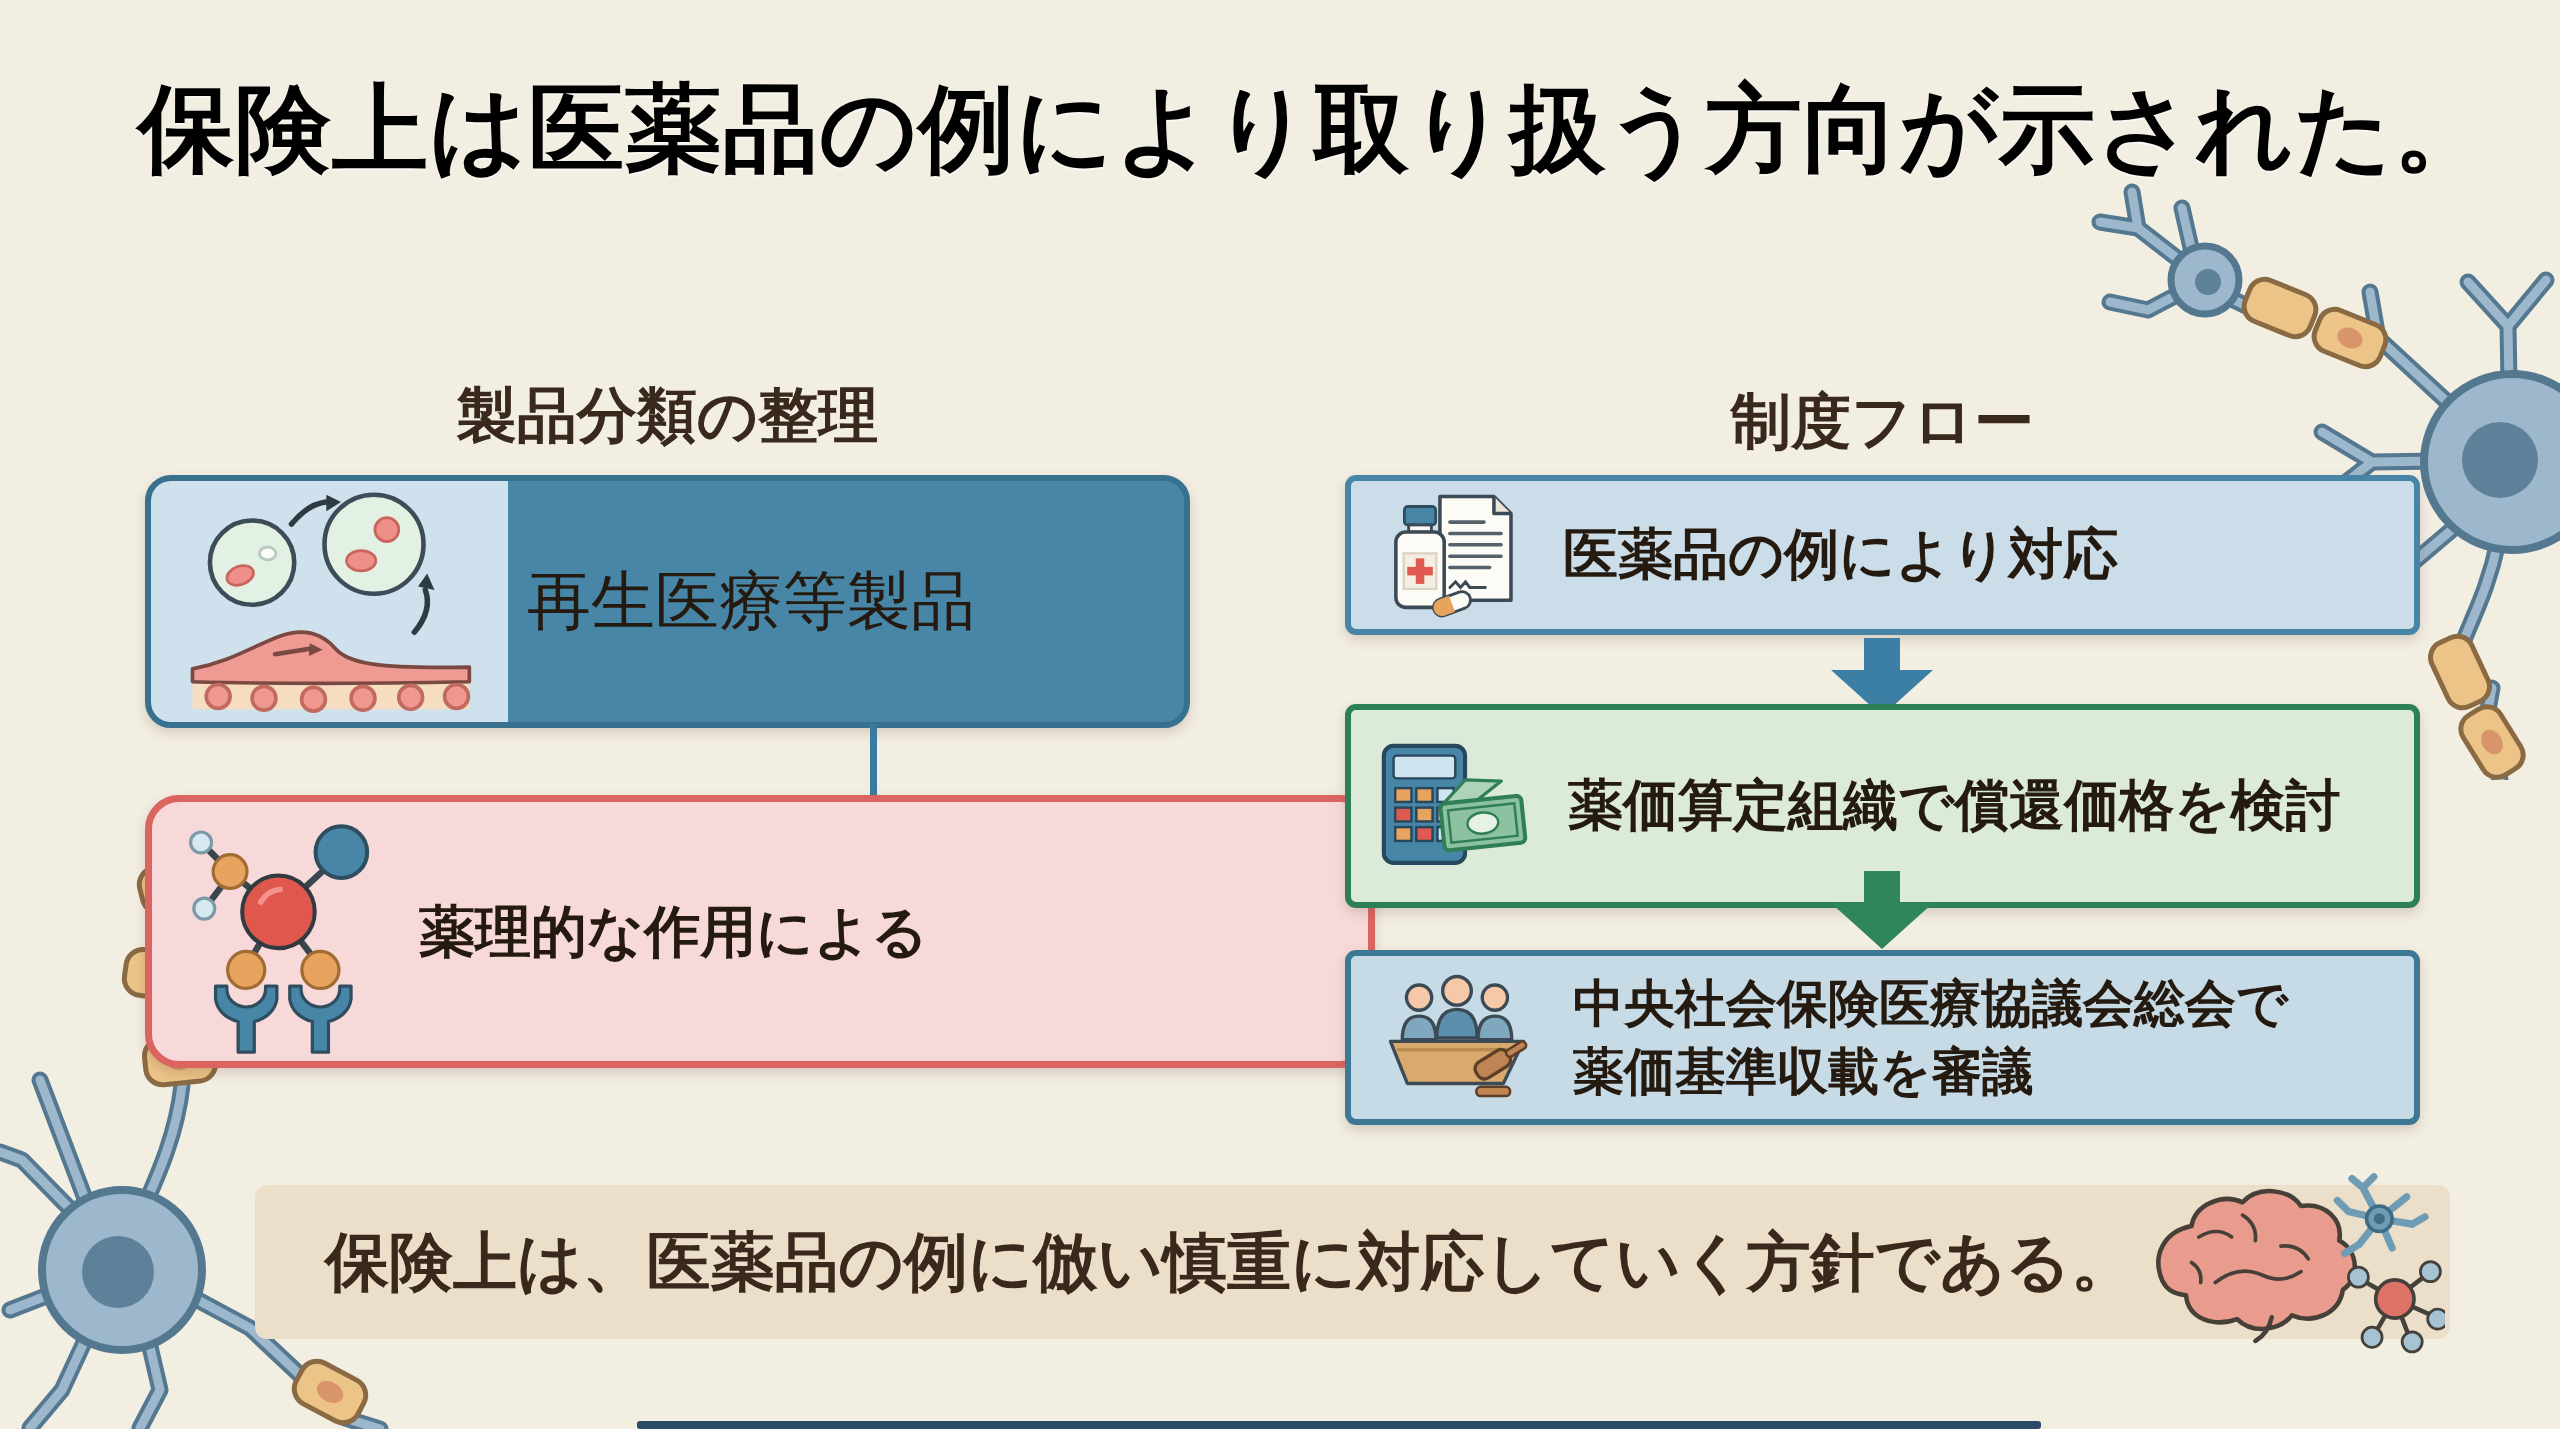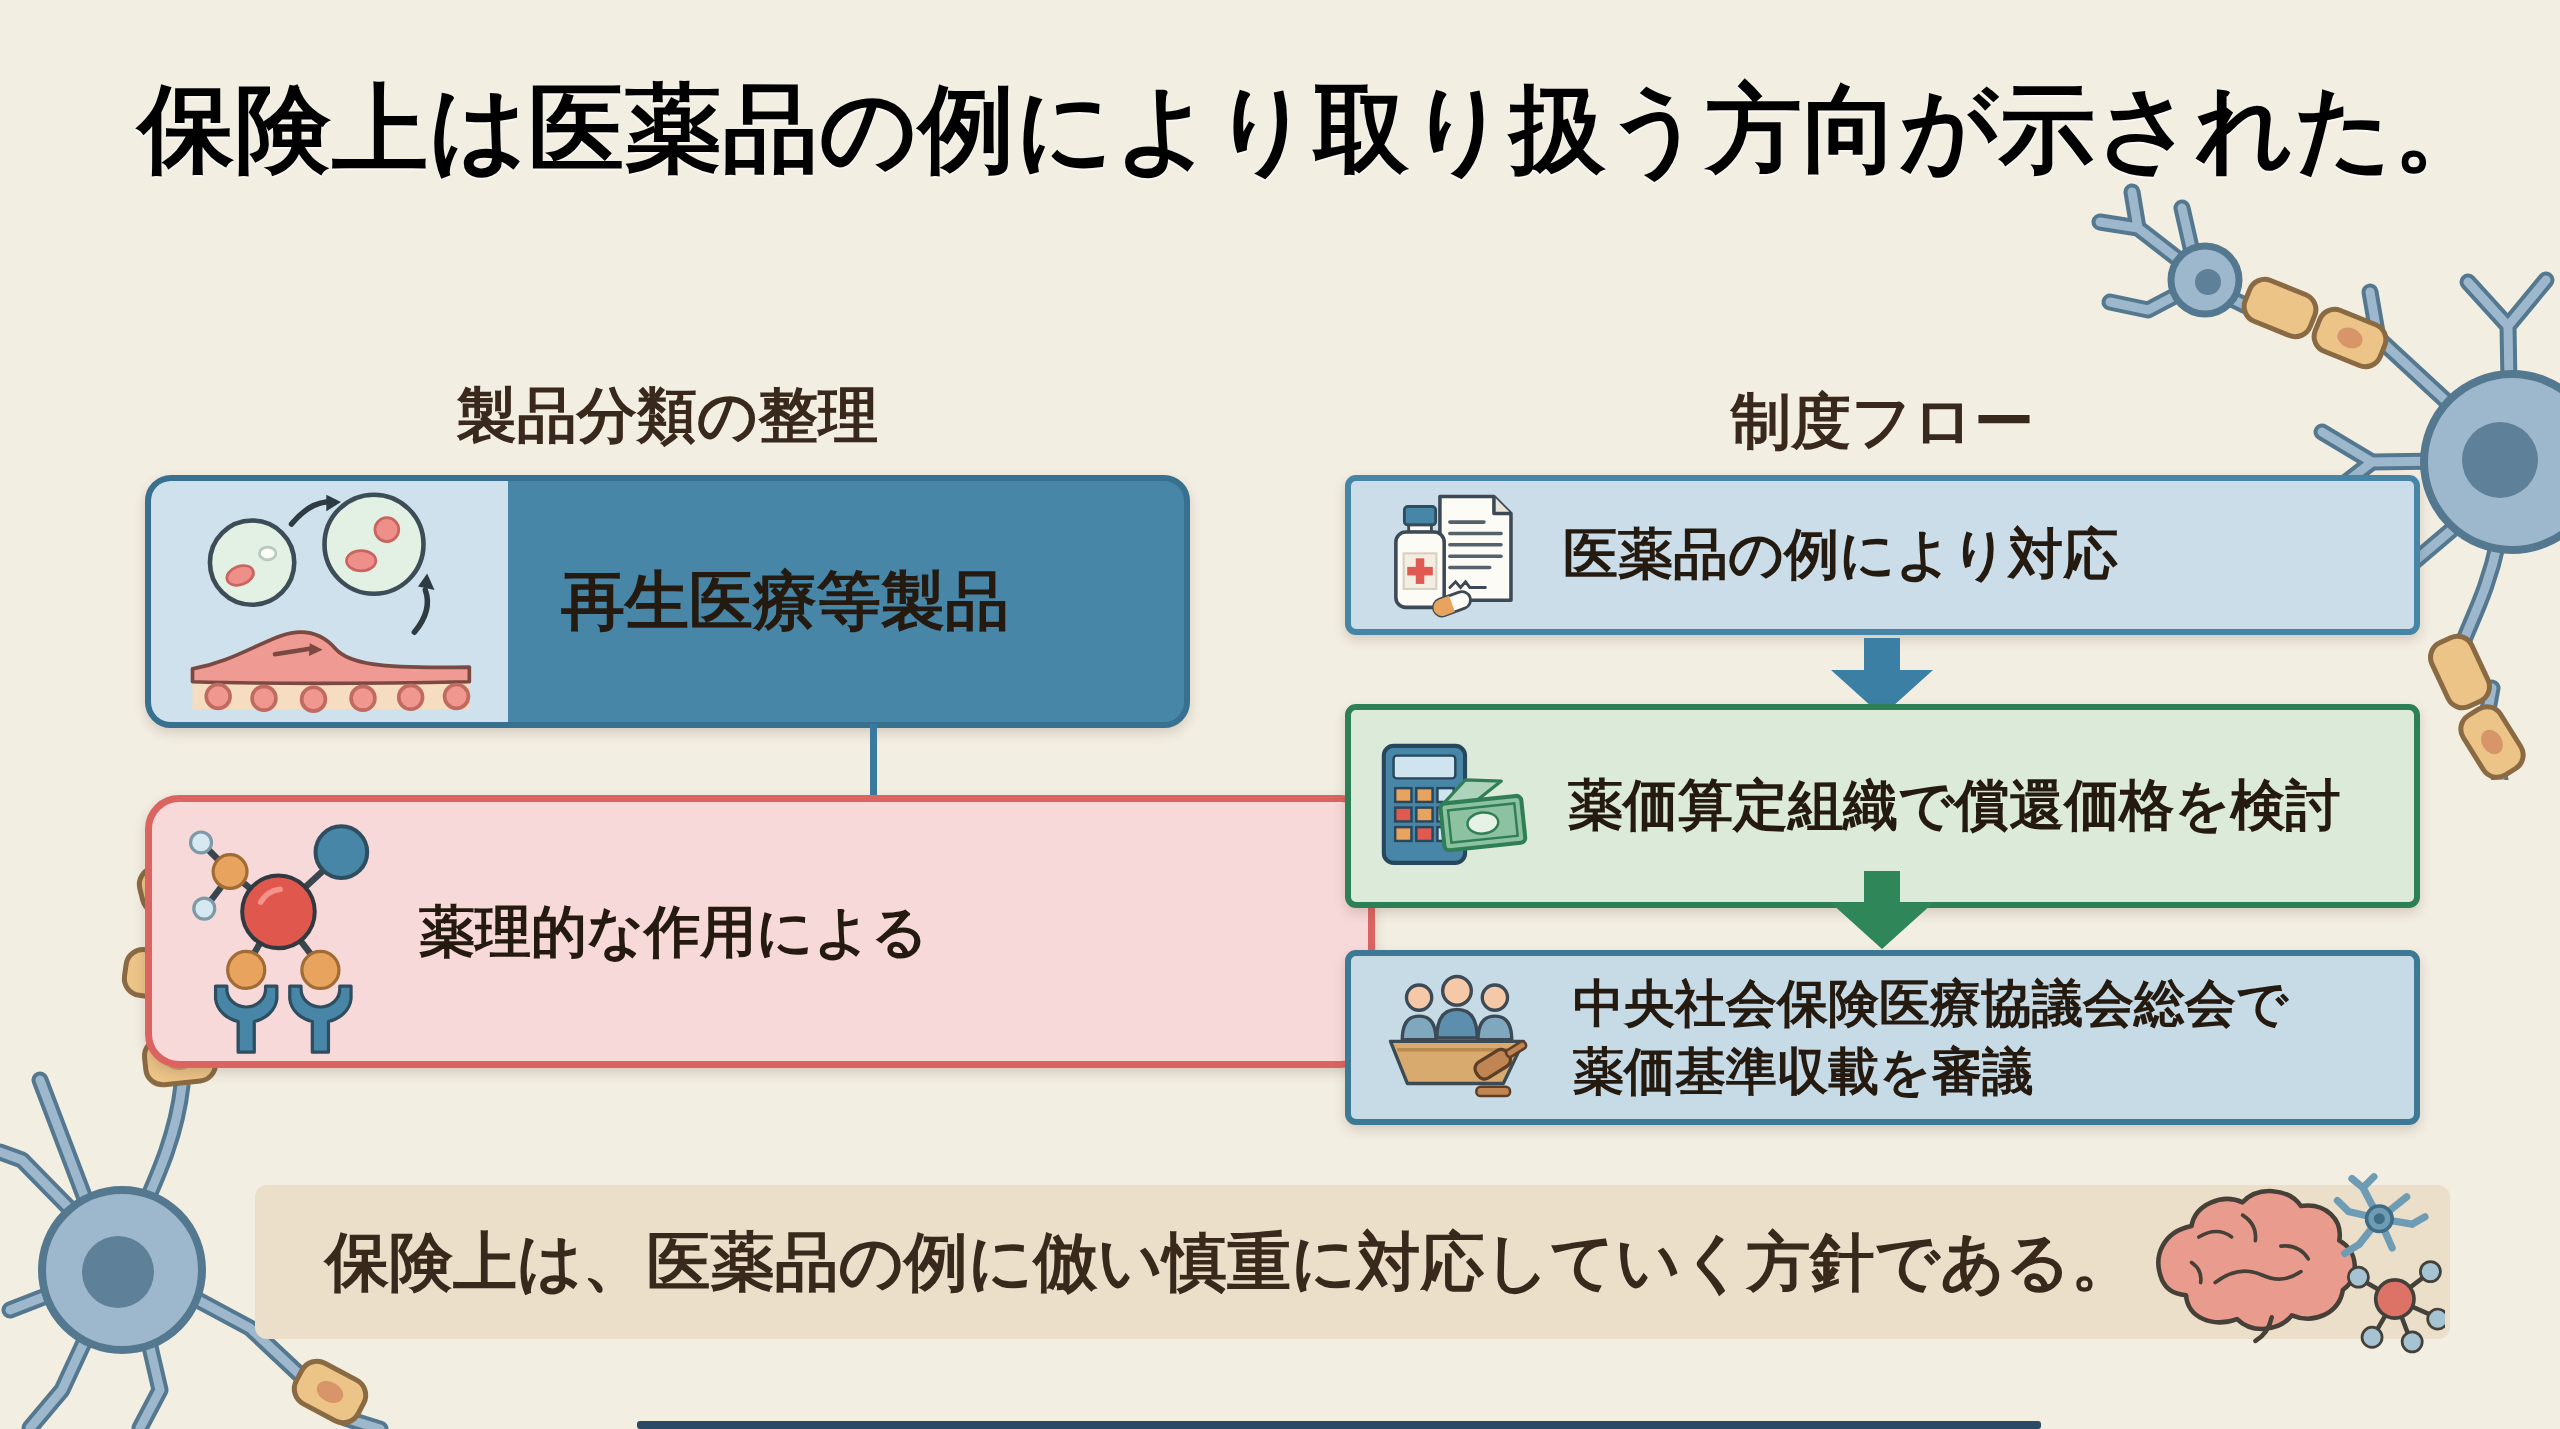--- a/index.html
+++ b/index.html
@@ -23,21 +23,21 @@
   }
   .heading-left{left:145px;top:376px;width:1045px;}
   .heading-right{left:1345px;top:382px;width:1075px;}
 
   .box{box-sizing:border-box;border-radius:26px;display:flex;align-items:center;
        box-shadow:0 5px 12px rgba(92,72,50,.20);}
   .regen-box{left:145px;top:475px;width:1045px;height:253px;
        background:#4886a8;border:6px solid #38708f;overflow:hidden;}
   .regen-icon-panel{width:357px;height:100%;background:#cfe1ec;
        border-radius:18px 0 0 18px;display:flex;align-items:center;justify-content:center;flex:none;}
-  .regen-label{font-size:64px;font-weight:700;color:#241a10;padding-left:53px;white-space:nowrap;}
+  .regen-label{font-size:64px;font-weight:400;color:#241a10;padding-left:19px;white-space:nowrap;}
 
   .connector{left:870px;top:724px;width:7px;height:75px;background:#3a7a9e;}
 
   .pharma-box{left:145px;top:795px;width:1230px;height:273px;
        background:#f8d9da;border:7px solid #dc6460;border-radius:34px;}
   .pharma-icon{flex:none;margin-left:28px;}
   .pharma-label{font-size:56px;font-weight:700;color:#241a10;line-height:1.45;margin-left:34px;white-space:nowrap;}
 
   .flow-box{width:1075px;box-sizing:border-box;border-radius:11px;display:flex;align-items:center;
        box-shadow:0 5px 12px rgba(92,72,50,.20);}

